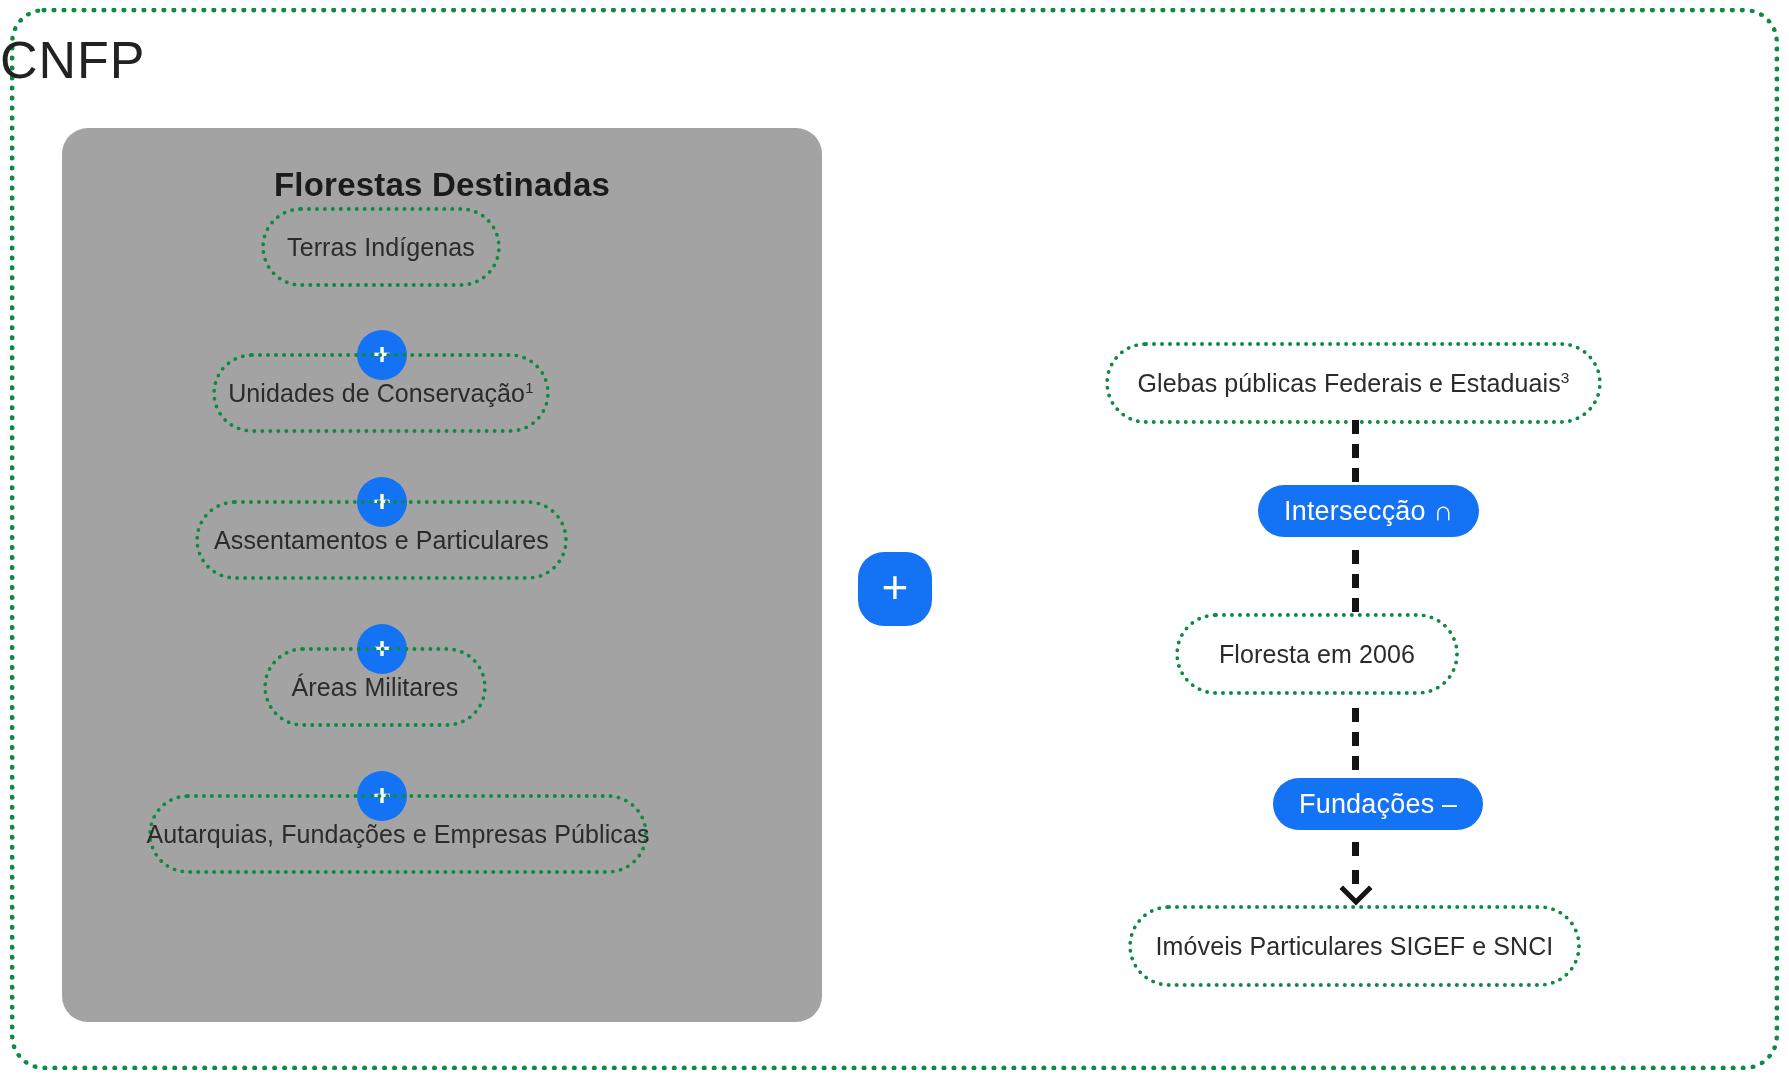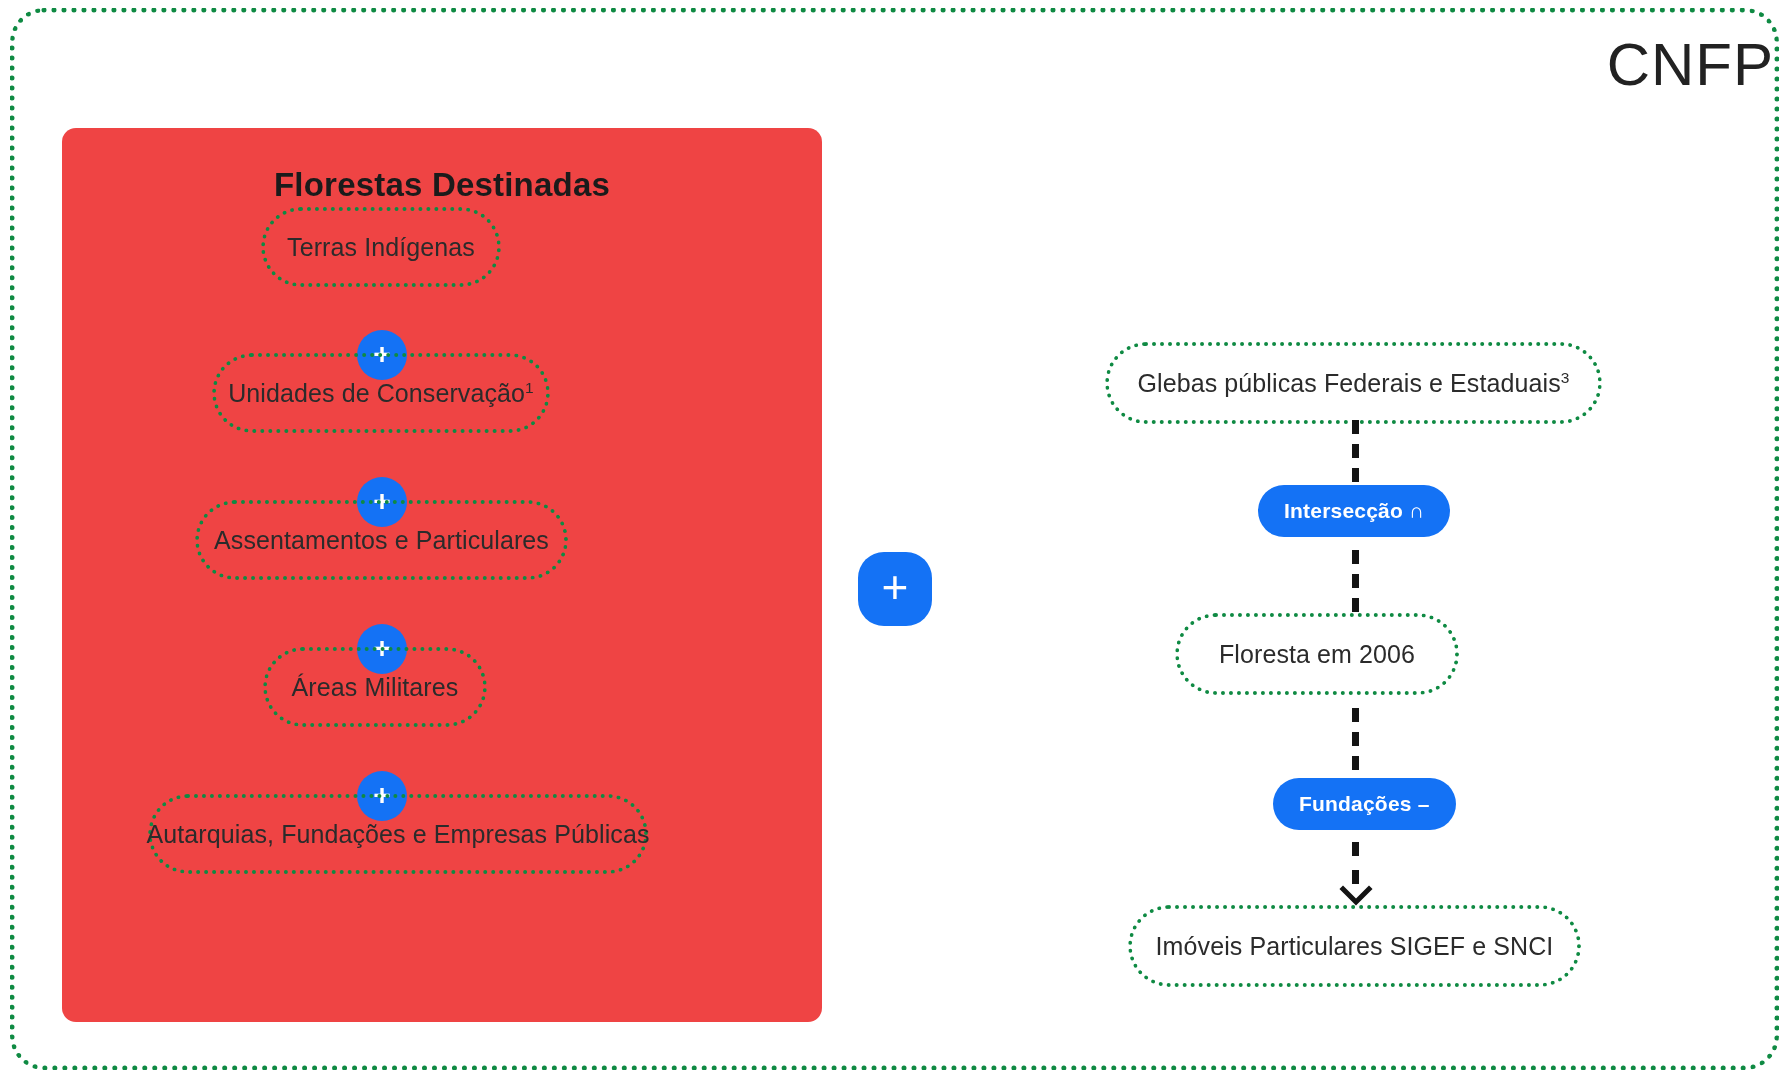--- a/index.html
+++ b/index.html
@@ -29,32 +29,32 @@
     border: 5px dotted #0f8a43;
     border-radius: 34px;
   }
 
   
   .page-title {
     position: absolute;
     left: 0;
     top: 30px;
     width: 1774px;
-    text-align: right;
-    font-size: 60px;
+    text-align: left;
+    font-size: 52px;
     font-weight: 300;
     letter-spacing: 1px;
     color: #222222;
   }
 
   
   .panel {
     position: absolute;
-    background: #ef4444;
-    border-radius: 14px;
+    background: #a3a3a3;
+    border-radius: 26px;
   }
   .panel-left  { left: 62px;  top: 128px; width: 760px;  height: 894px; }
   .panel-right { left: 975px; top: 128px; width: 752px;  height: 894px; }
 
   .panel-title {
     position: absolute;
     left: 0;
     top: 38px;
     width: 100%;
     text-align: center;
@@ -132,22 +132,22 @@
   }
 
   
   .op-pill {
     position: absolute;
     height: 52px;
     padding: 0 26px;
     border-radius: 26px;
     background: #1472f5;
     color: #ffffff;
-    font-size: 21px;
-    font-weight: 700;
+    font-size: 27px;
+    font-weight: 400;
     display: flex;
     align-items: center;
     justify-content: center;
     white-space: nowrap;
     letter-spacing: 0.2px;
   }
 
   
   .vdash {
     position: absolute;

